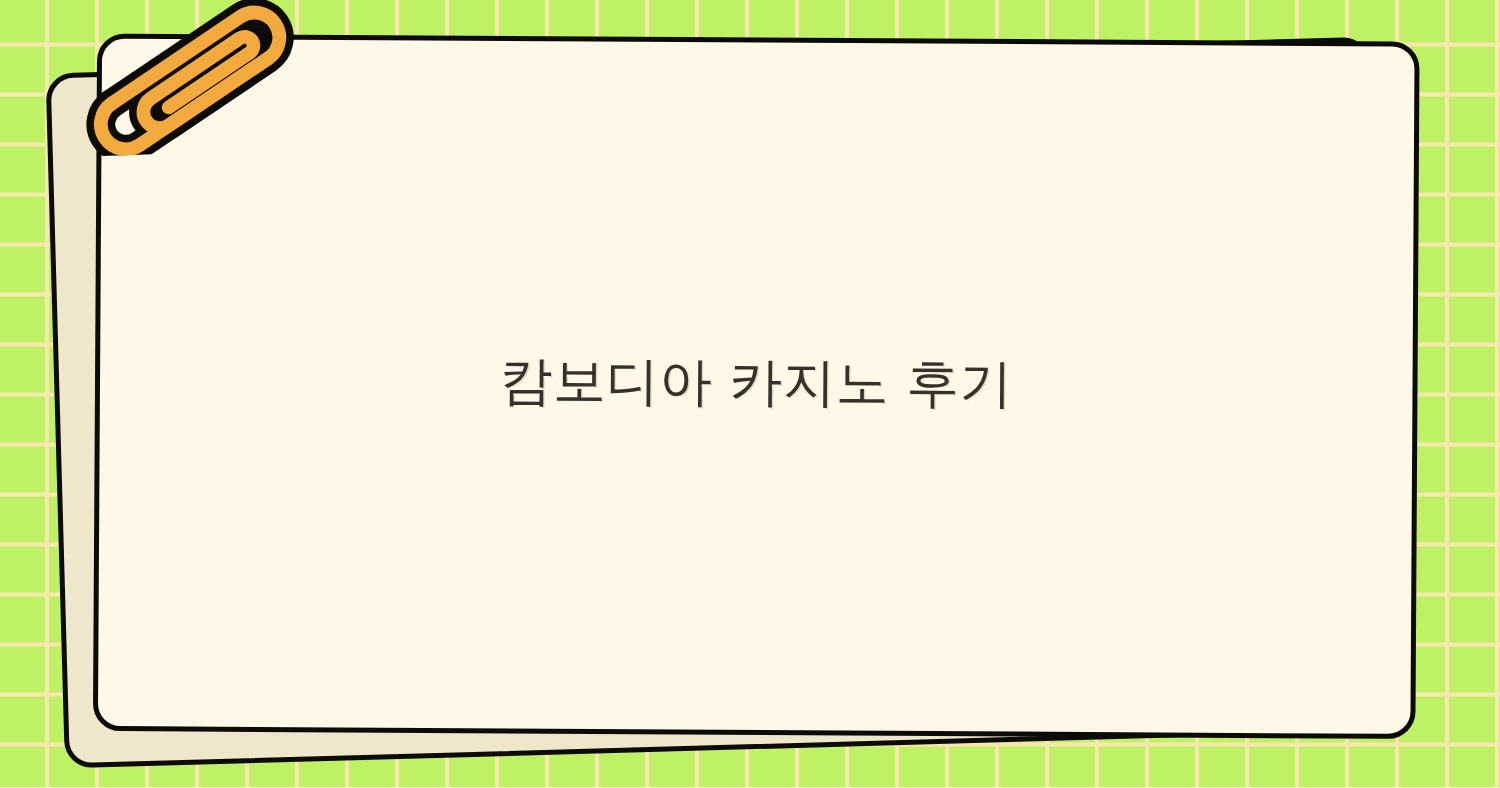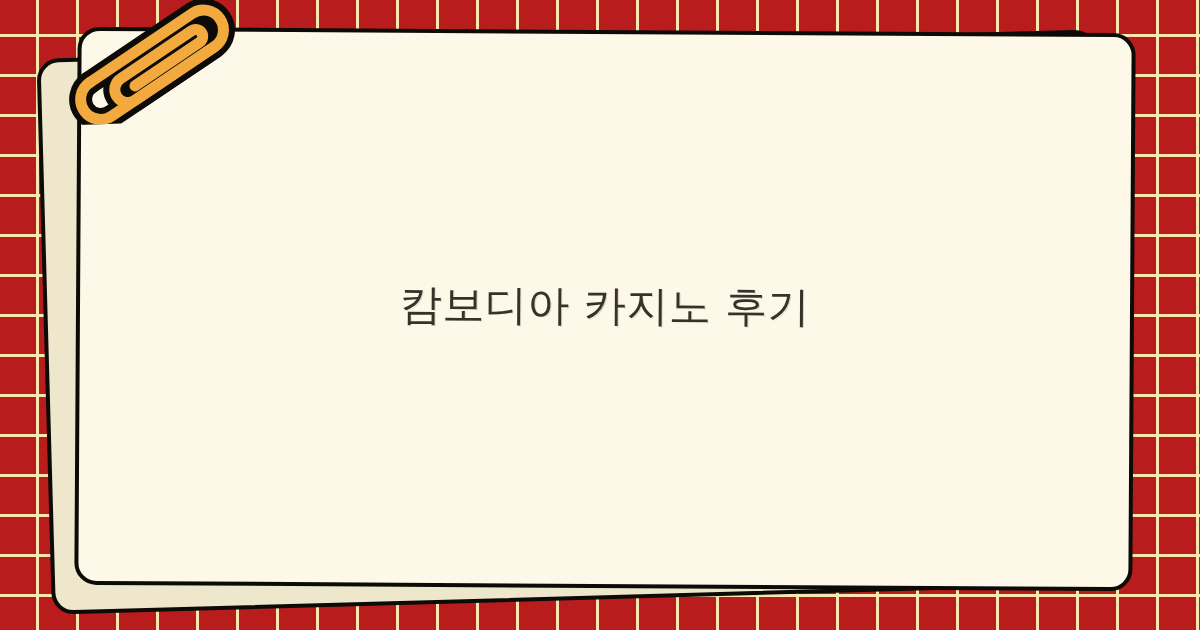--- a/index.html
+++ b/index.html
@@ -11,21 +11,21 @@
     height: 630px;
     overflow: hidden;
     font-family: "Liberation Sans", sans-serif;
   }
 
   
   #stage {
     position: relative;
     width: 1200px;
     height: 630px;
-    background-color: #b91c1c;
+    background-color: #bef264;
     overflow: hidden;
   }
   #grid {
     position: absolute;
     left: -4px;
     top: -6px;
     width: 1210px;
     height: 642px;
     background-image:
       linear-gradient(to right,  #F8E7AE 0px, #F8E7AE 3px, rgba(0,0,0,0) 3px),

